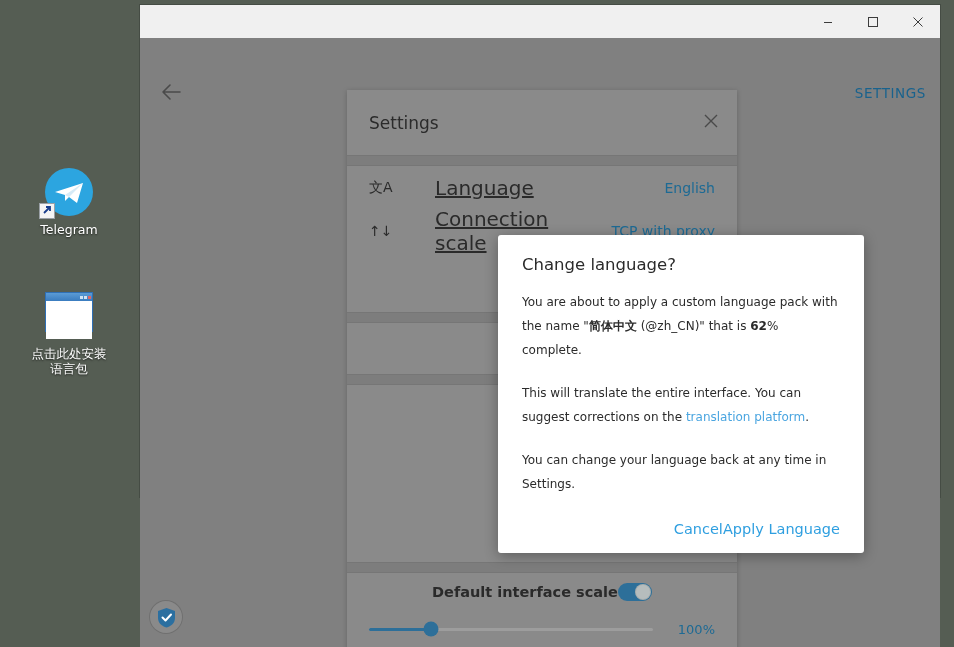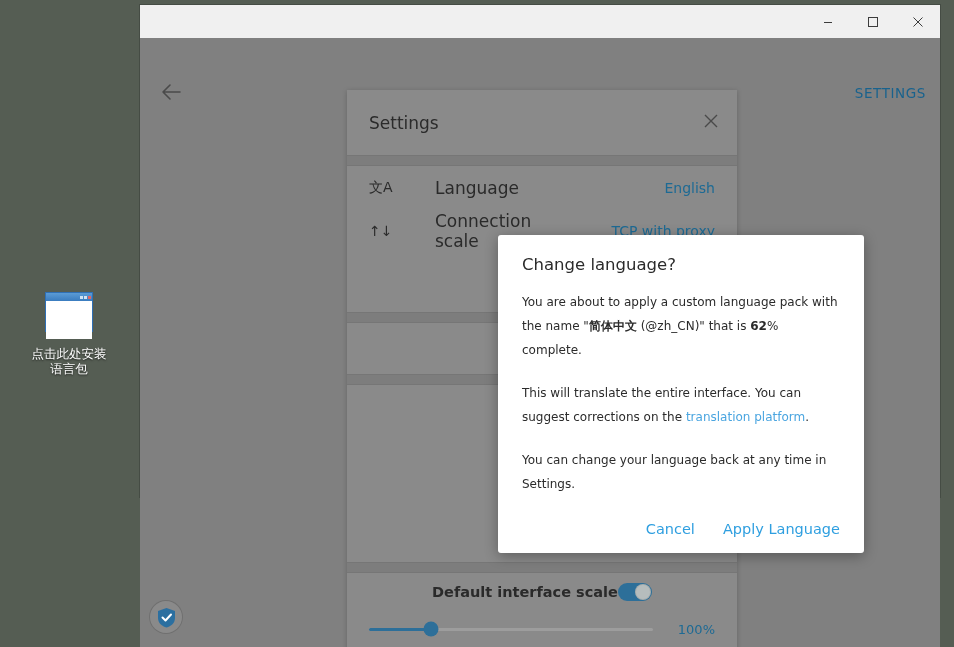--- a/index.html
+++ b/index.html
@@ -166,22 +166,23 @@
     gap: 36px;
   }
   .srow .ic {
     width: 30px;
     font-size: 14px;
     color: #2b2b2b;
     flex: none;
   }
   .srow .lbl {
     flex: 1;
-    font-size: 17px;
+    font-size: 20px;
     color: #2a2a2a;
+    text-decoration: underline;
   }
   .srow .val {
     font-size: 14px;
     color: #1d6a94;
   }
 
   
   #scale-block {
     position: absolute;
     left: 0; right: 0;
@@ -286,34 +287,49 @@
   }
   .dlg-p b { font-weight: bold; }
   .dlg-link {
     color: #4aa5e0;
     cursor: pointer;
   }
   #dlg-actions {
     display: flex;
     justify-content: flex-end;
     align-items: center;
-    gap: 28px;
     padding-top: 6px;
   }
   .dlg-btn {
     font-size: 14.5px;
     color: #2f9fe0;
     cursor: pointer;
   }
 </style>
 </head>
 <body>
 
 <div id="desktop">
 
+  <div class="desk-icon" style="left:14px; top:168px;">
+    <div class="glyph-wrap">
+      <div class="tg-circle">
+        <svg class="tg-plane" width="30" height="22" viewBox="0 0 30 22">
+          <path d="M1 10 L29 1 L23 21 L15 15 L11 19 L11 13 Z" fill="#ffffff"></path>
+          <path d="M11 13 L29 1 L15 15 Z" fill="#d6eaf6"></path>
+        </svg>
+      </div>
+      <div class="shortcut-badge">
+        <svg class="arr" width="10" height="10" viewBox="0 0 10 10">
+          <path d="M2 8 L8 2 M4 2 L8 2 L8 6" stroke="#1a3e8c" stroke-width="1.8" fill="none"></path>
+        </svg>
+      </div>
+    </div>
+    <div>Telegram</div>
+  </div>
 
   <div class="desk-icon" style="left:14px; top:288px;">
     <div class="glyph-wrap">
       <div class="win-icon">
         <div class="tbar">
             <i></i>
             <i></i>
             <i class="c"></i>
           </div>
         <div class="body"></div>

